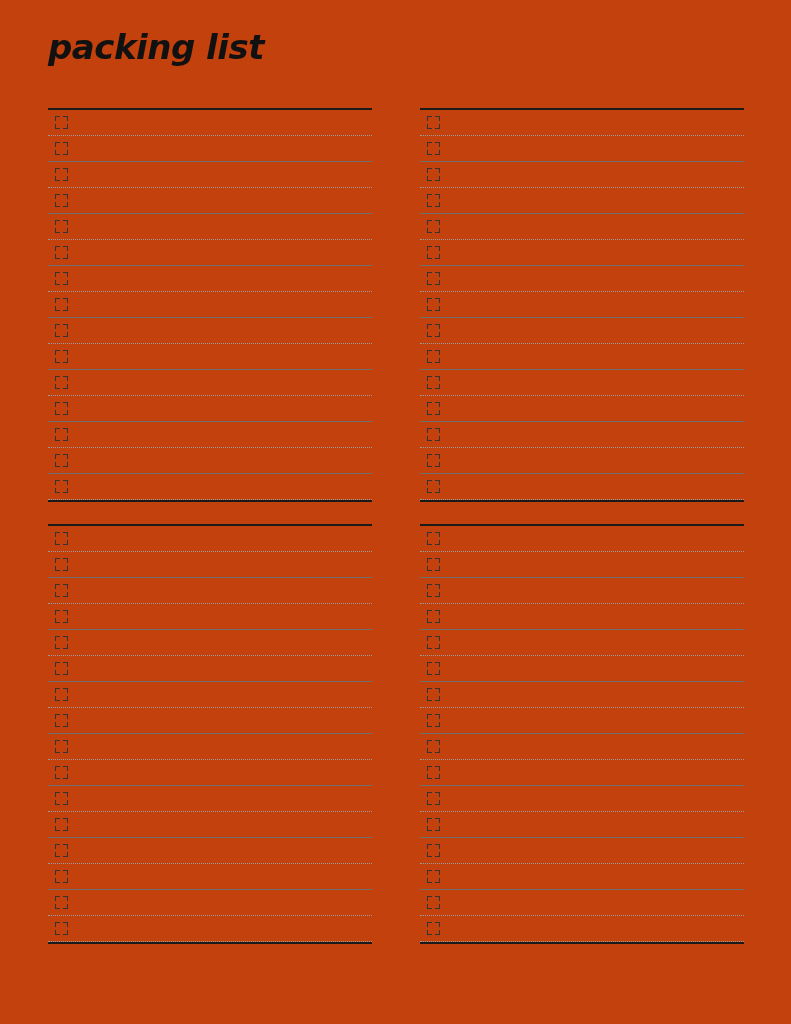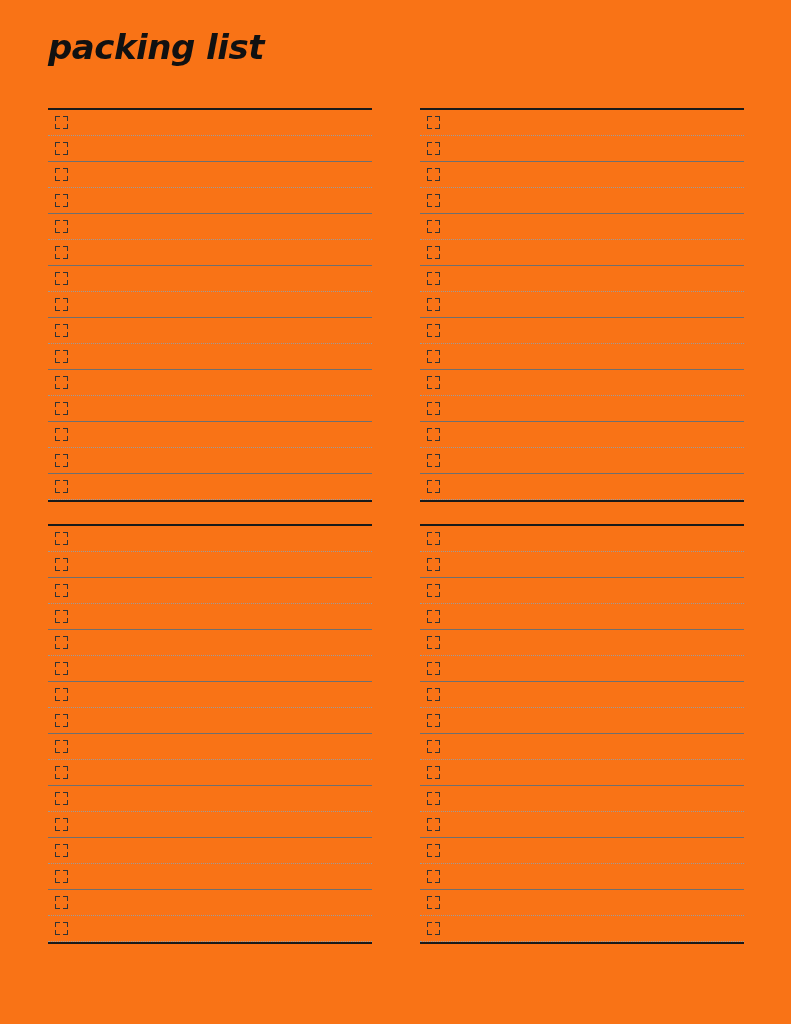--- a/index.html
+++ b/index.html
@@ -15,21 +15,21 @@
     position: relative;
     overflow: hidden;
   }
 
   .page {
     position: absolute;
     left: 0;
     top: 0;
     width: 791px;
     height: 1024px;
-    background: #f97316;
+    background: #c2410c;
   }
 
   .title {
     position: absolute;
     left: 48px;
     top: 30px;
     font-family: "DejaVu Sans", sans-serif;
     font-weight: bold;
     font-style: italic;
     font-size: 34px;

